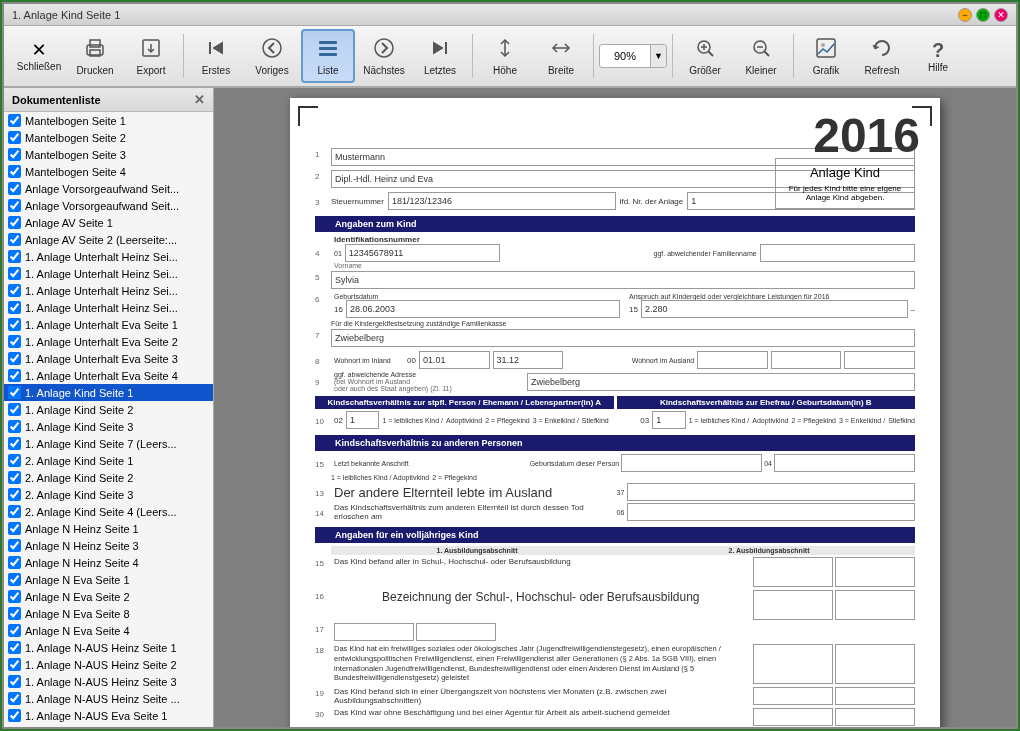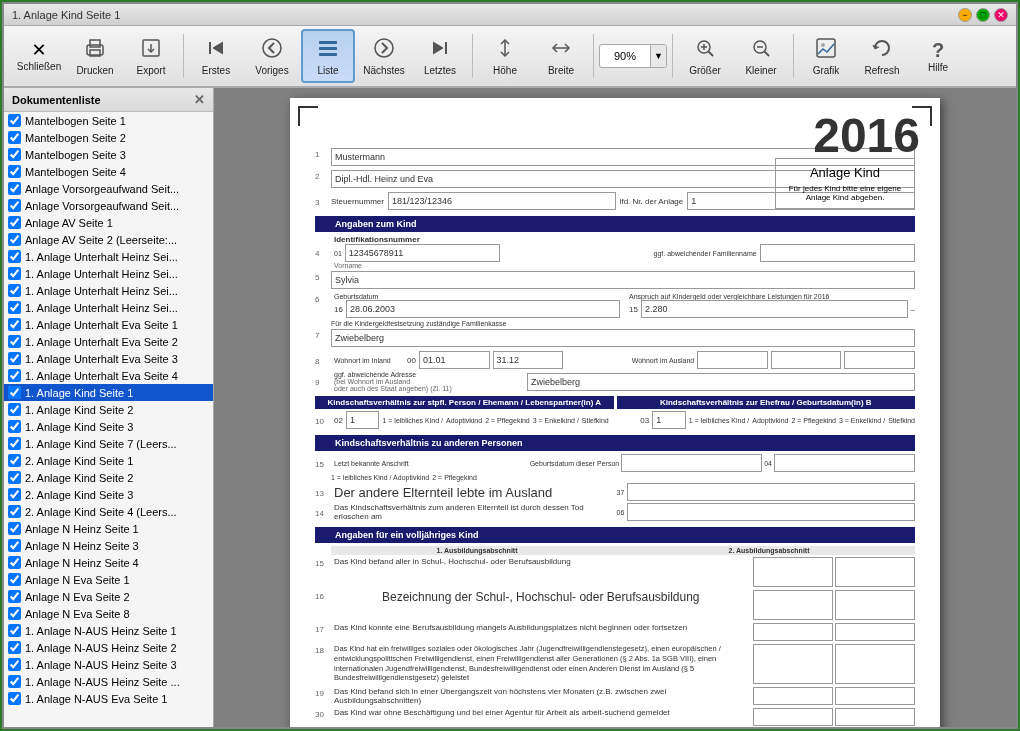--- a/index.html
+++ b/index.html
@@ -548,20 +548,24 @@
             <input type="checkbox" checked="" style="">
             <span class="sidebar-item-text">Anlage N Eva Seite 1</span>
           </div>
           <div class="sidebar-item">
             <input type="checkbox" checked="" style="">
             <span class="sidebar-item-text">Anlage N Eva Seite 2</span>
           </div>
           <div class="sidebar-item">
             <input type="checkbox" checked="" style="">
             <span class="sidebar-item-text">Anlage N Eva Seite 8</span>
+          </div>
+          <div class="sidebar-item">
+            <input type="checkbox" checked="" style="">
+            <span class="sidebar-item-text">Anlage N Eva Seite 4</span>
           </div>
           <div class="sidebar-item">
             <input type="checkbox" checked="" style="">
             <span class="sidebar-item-text">1. Anlage N-AUS Heinz Seite 1</span>
           </div>
           <div class="sidebar-item">
             <input type="checkbox" checked="" style="">
             <span class="sidebar-item-text">1. Anlage N-AUS Heinz Seite 2</span>
           </div>
           <div class="sidebar-item">
@@ -767,21 +771,20 @@
             <div class="row-num">16</div>
             <div style="font-size:12px;flex:1;padding-left:48px;">Bezeichnung der Schul-, Hochschul- oder Berufsausbildung</div>
             <div style="display:flex;gap:2px;">
               <div class="form-field" style="width:80px;height:30px;"></div>
               <div class="form-field" style="width:80px;height:30px;"></div>
             </div>
           </div>
 
           <div style="display:flex;gap:3px;align-items:flex-start;margin-bottom:3px;">
             <div class="row-num">17</div>
-            <div style="font-size:8px;flex:1;">Das Kind konnte eine Berufsausbildung mangels Ausbildungsplatzes nicht beginnen oder fortsetzen</div>
             <div style="display:flex;gap:2px;">
               <div class="form-field" style="width:80px;"></div>
               <div class="form-field" style="width:80px;"></div>
             </div>
           </div>
 
           <div style="display:flex;gap:3px;align-items:flex-start;margin-bottom:3px;">
             <div class="row-num">18</div>
             <div style="font-size:7.5px;flex:1;line-height:1.3;">Das Kind hat ein freiwilliges soziales oder ökologisches Jahr (Jugendfreiwilligendienstegesetz), einen europäischen / entwicklungspolitischen Freiwilligendienst, einen Freiwilligendienst aller Generationen (§ 2 Abs. 1a SGB VIII), einen internationalen Jugendfreiwilligendienst, Bundesfreiwilligendienst oder einen Anderen Dienst im Ausland (§ 5 Bundesfreiwilligendienstgesetz) geleistet</div>
             <div style="display:flex;gap:2px;flex-shrink:0;">

